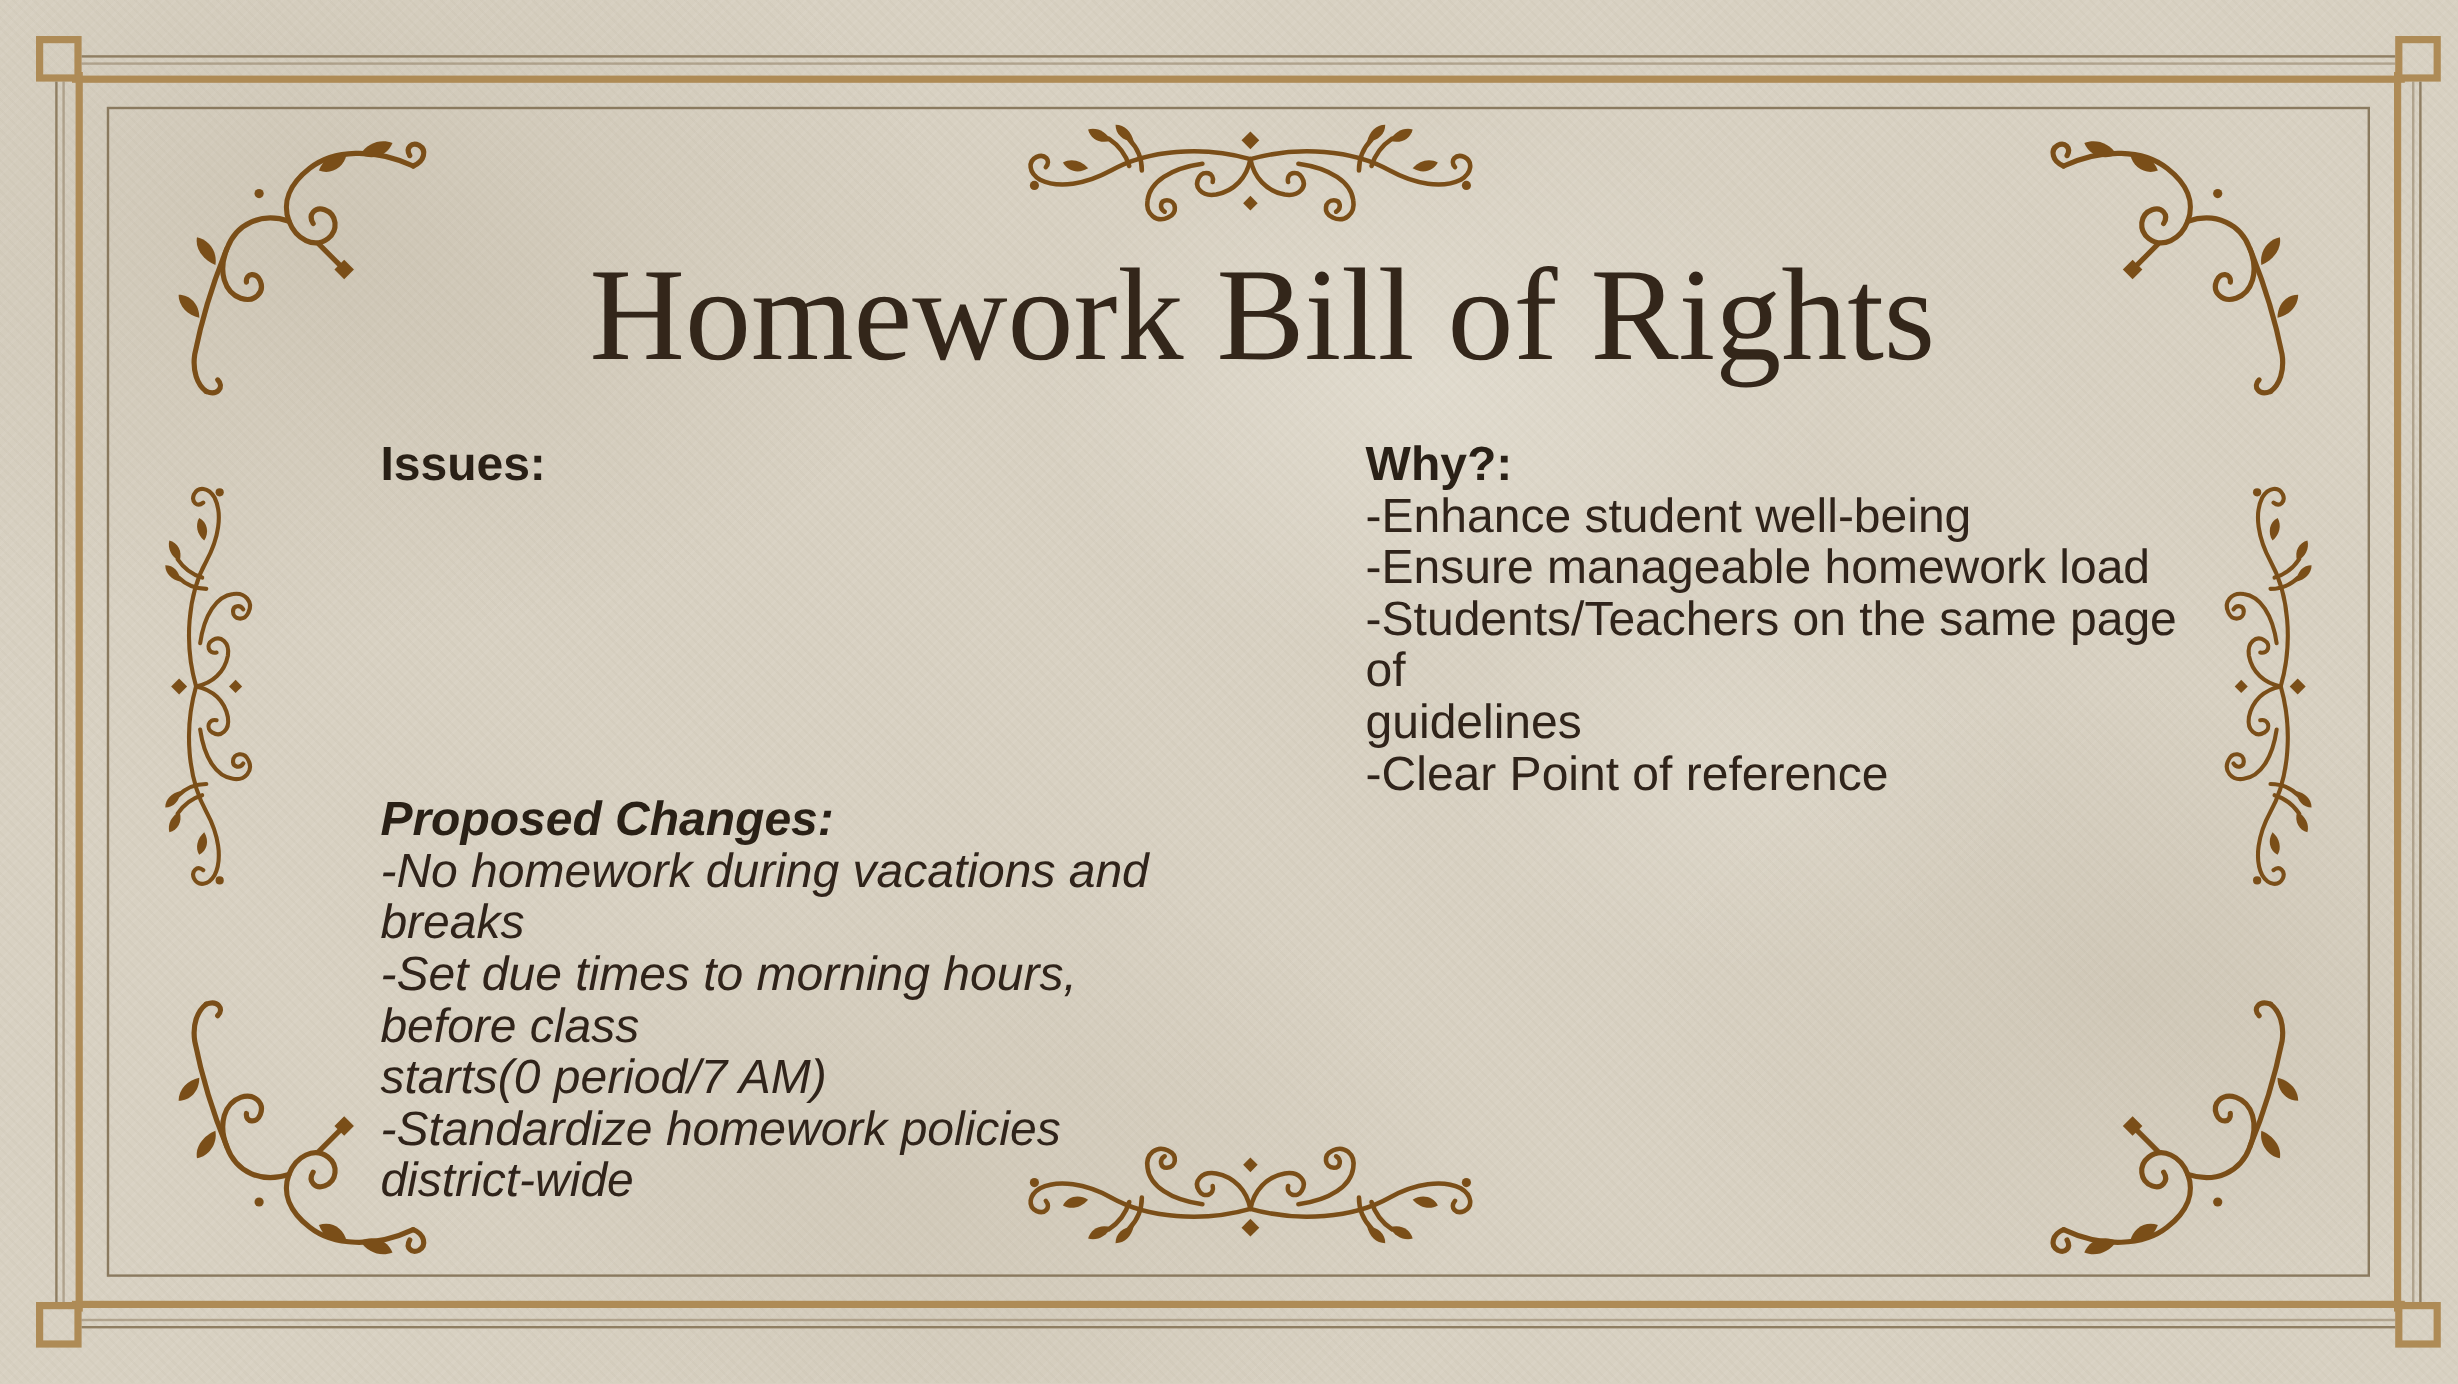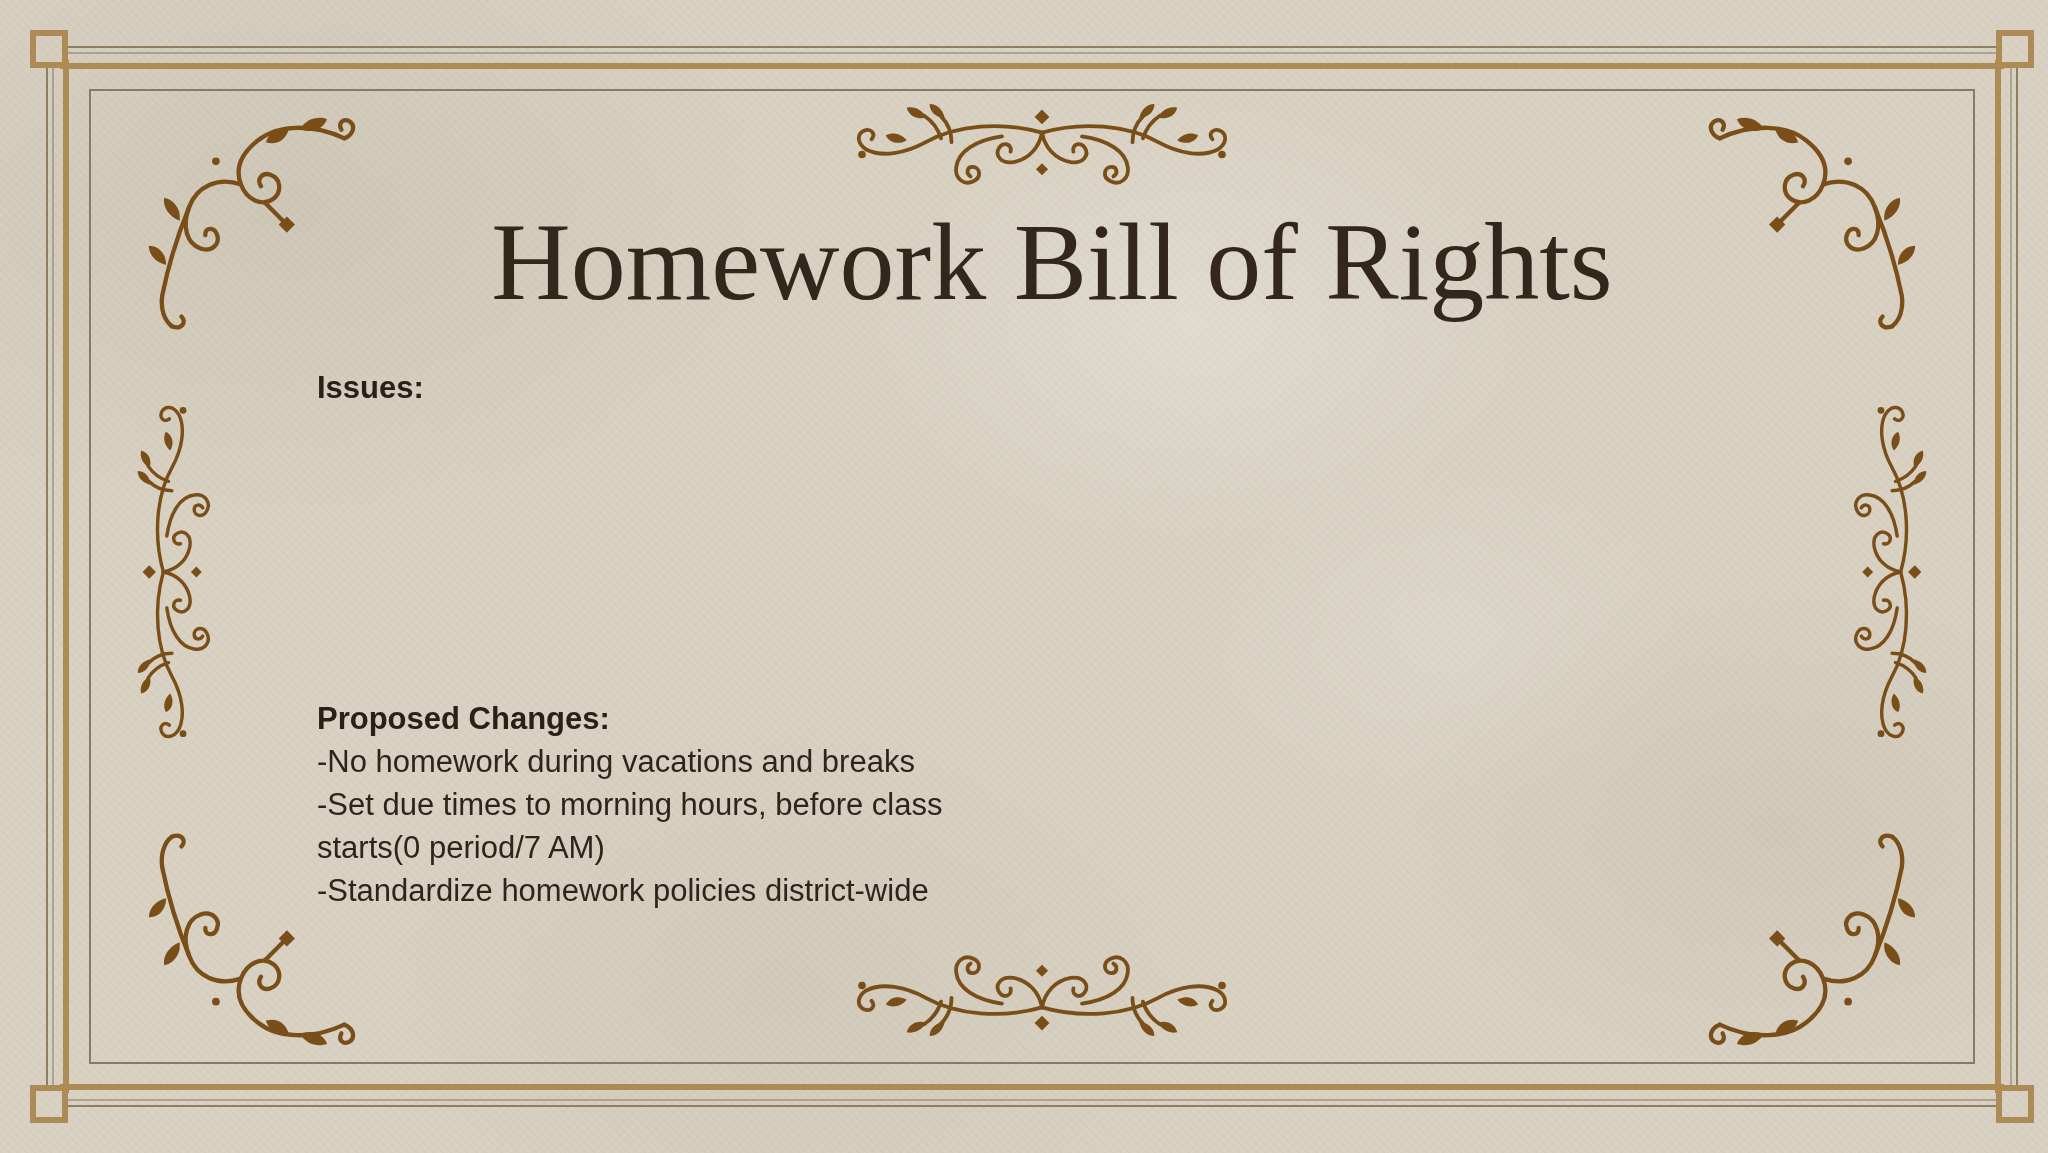--- a/index.html
+++ b/index.html
@@ -39,25 +39,25 @@
   .side-orn svg { width:360px; height:77px; transform-origin:38.5px 38.5px; transform:rotate(90deg); }
   .side-left  { left:136px; top:392px; transform:scaleX(-1); }
   .side-right { right:136px; top:392px; }
   
   .title {
     position:absolute; left:0; right:0; top:194px; text-align:center;
     font-family:"Liberation Serif", serif; font-size:110px; line-height:1.25;
     color:#33261a; transform:translateX(20px); white-space:nowrap;
   }
   .section { position:absolute; width:700px; font-family:"Liberation Sans", sans-serif;
-    font-size:31px; line-height:43px; color:#2f231a; }
+    font-size:40px; line-height:43px; color:#2f231a; }
   .section .heading { font-weight:bold; color:#292016; }
   .section .body { white-space:pre-line; }
   .sec-issues   { left:317px;  top:366px; }
-  .sec-proposed { left:317px;  top:697px; }
+  .sec-proposed { left:317px;  top:662px;font-style:italic; }
   .sec-why      { left:1138px; top:366px; }
   .sec-next     { left:1138px; top:697px; }
   .defs { position:absolute; width:0; height:0; }
 </style>
 </head>
 <body>
 
 <div class="slide">
 
   <svg class="defs" aria-hidden="true">
@@ -175,15 +175,23 @@
   </div>
 
   <div class="section sec-proposed">
     <div class="heading">Proposed Changes:</div>
     <div class="body">-No homework during vacations and breaks
 -Set due times to morning hours, before class
 starts(0 period/7 AM)
 -Standardize homework policies district-wide</div>
   </div>
 
+  <div class="section sec-why">
+    <div class="heading">Why?:</div>
+    <div class="body">-Enhance student well-being
+-Ensure manageable homework load
+-Students/Teachers on the same page of
+guidelines
+-Clear Point of reference</div>
+  </div>
 
 
 </div>
 
 </body></html>

